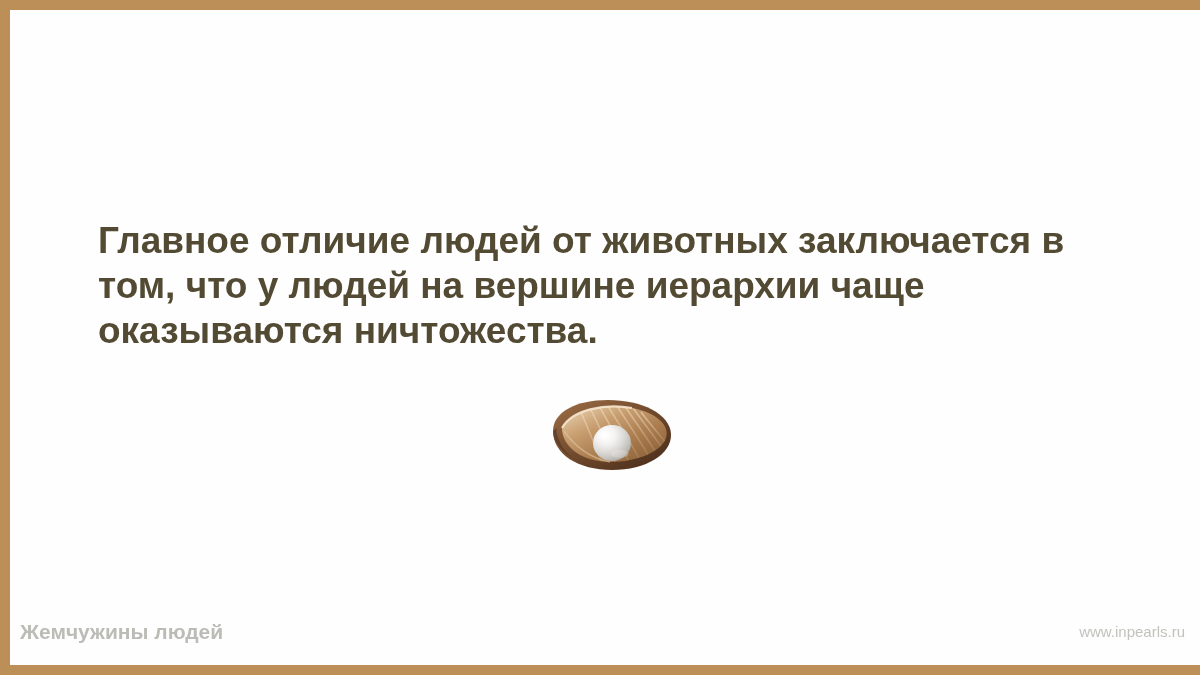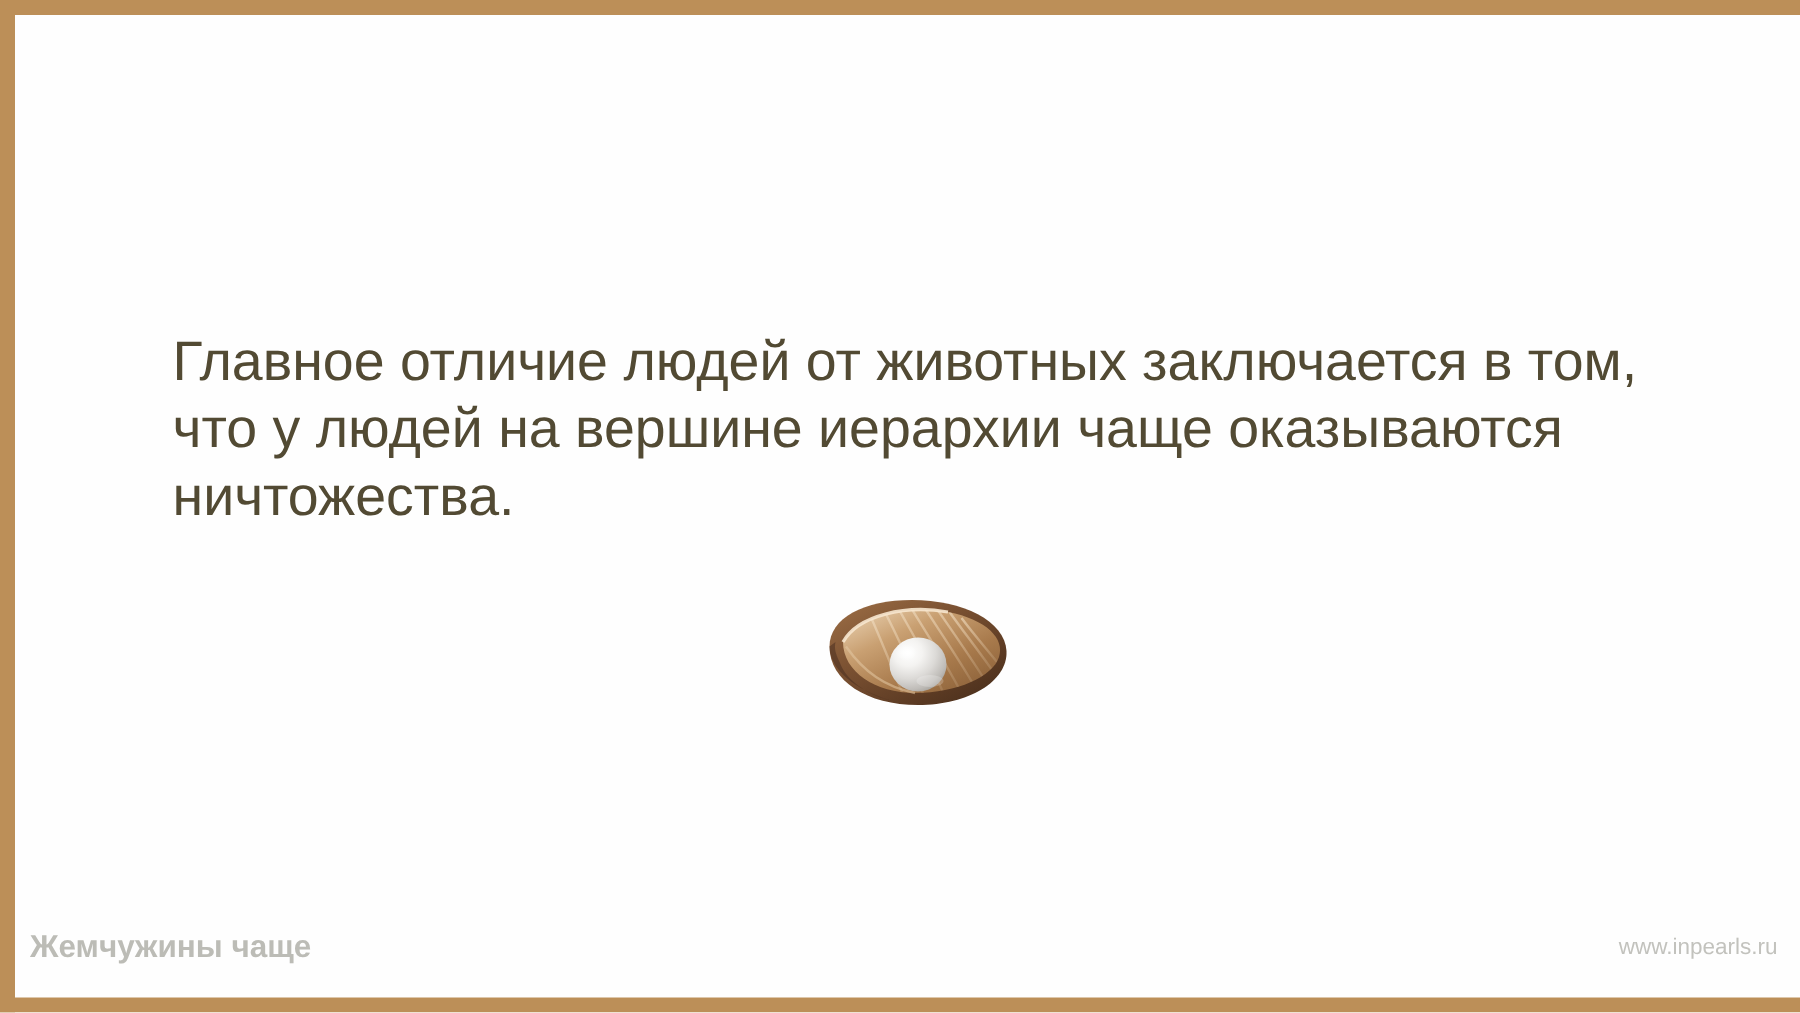--- a/index.html
+++ b/index.html
@@ -33,27 +33,27 @@
     top: -10px;
     left: -10px;
     width: 1200px;
     height: 10px;
     background: #bc8f58;
   }
 
   
   #quote {
     position: absolute;
-    left: 105px;
+    left: 88px;
     top: 208px;
     width: 980px;
     color: #524a33;
     font-size: 37px;
     line-height: 45px;
-    font-weight: normal;
+    font-weight: bold;
     letter-spacing: 0px;
     white-space: pre-line;
   }
 
   
   #emblem {
     position: absolute;
     left: 536px;
     top: 388px;
     width: 130px;
@@ -164,17 +164,17 @@
 
       <g>
         <ellipse cx="66" cy="45" rx="19" ry="18" fill="url(#pearlGrad)"></ellipse>
         <ellipse cx="58" cy="37" rx="7" ry="5.5" fill="url(#pearlSpec)"></ellipse>
         <ellipse cx="74" cy="56" rx="9" ry="4" fill="#ffffff" opacity="0.22"></ellipse>
       </g>
     </svg>
   </div>
 
   <div id="footer">
-    <span id="brand">Жемчужины чаще</span>
+    <span id="brand">Жемчужины людей</span>
     <span id="site">www.inpearls.ru</span>
   </div>
 
 </div>
 
 </body></html>

